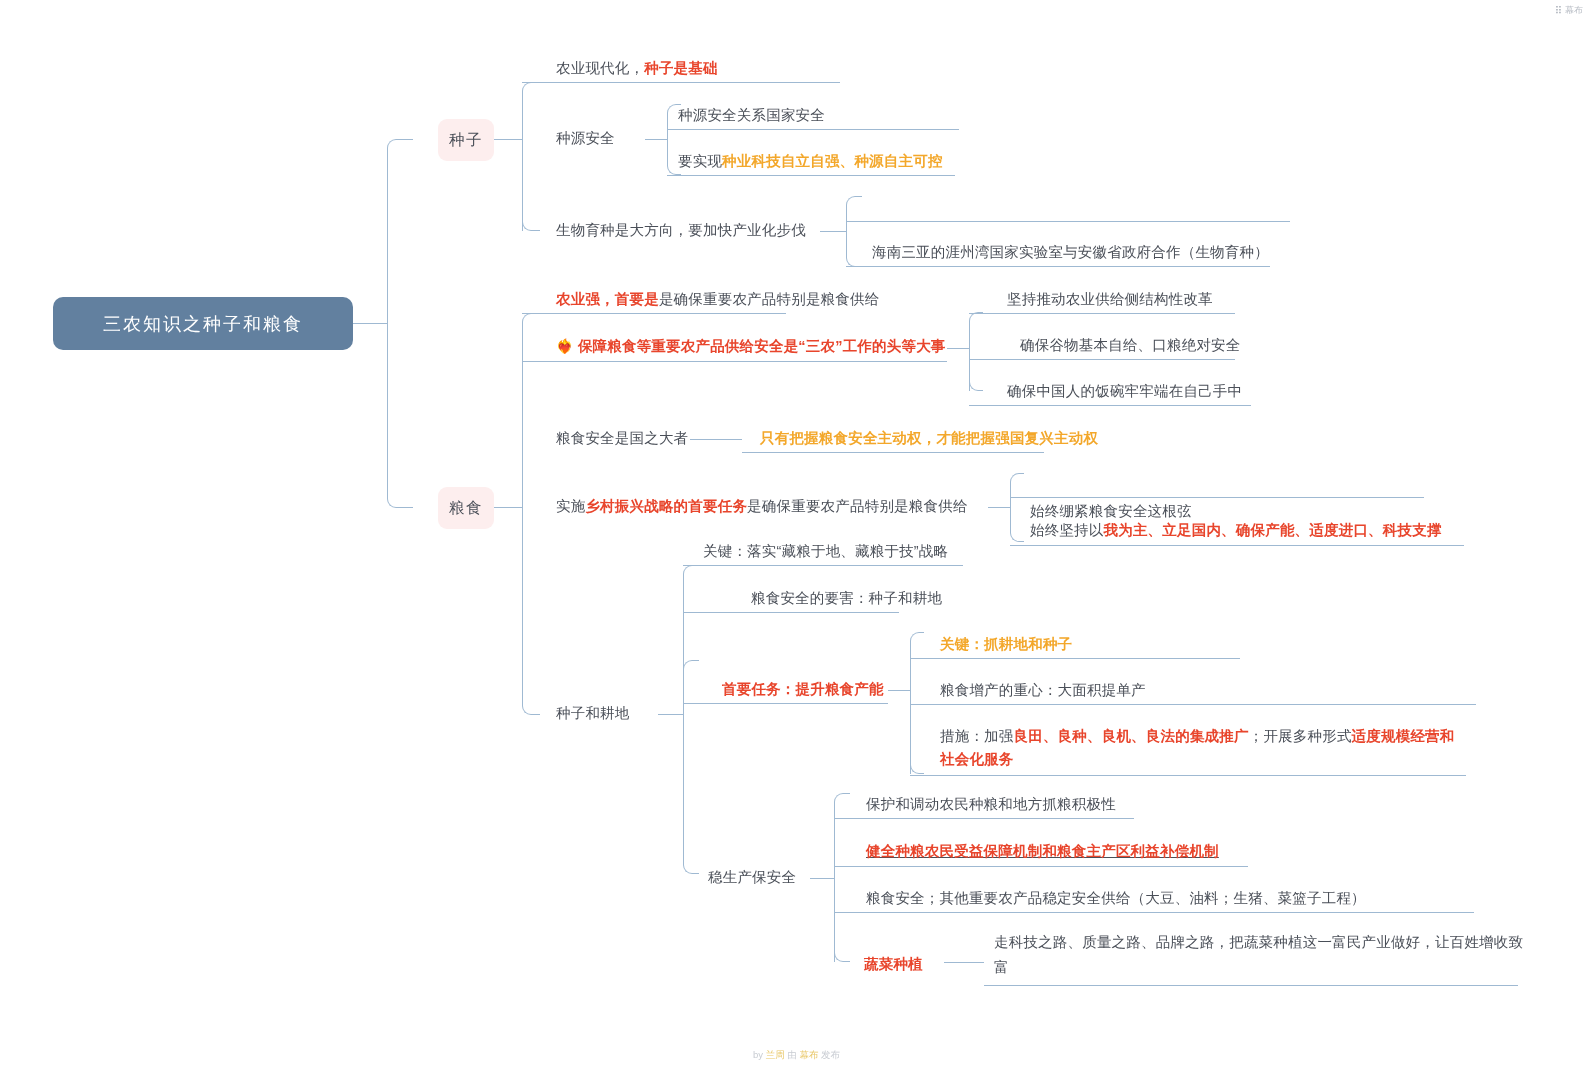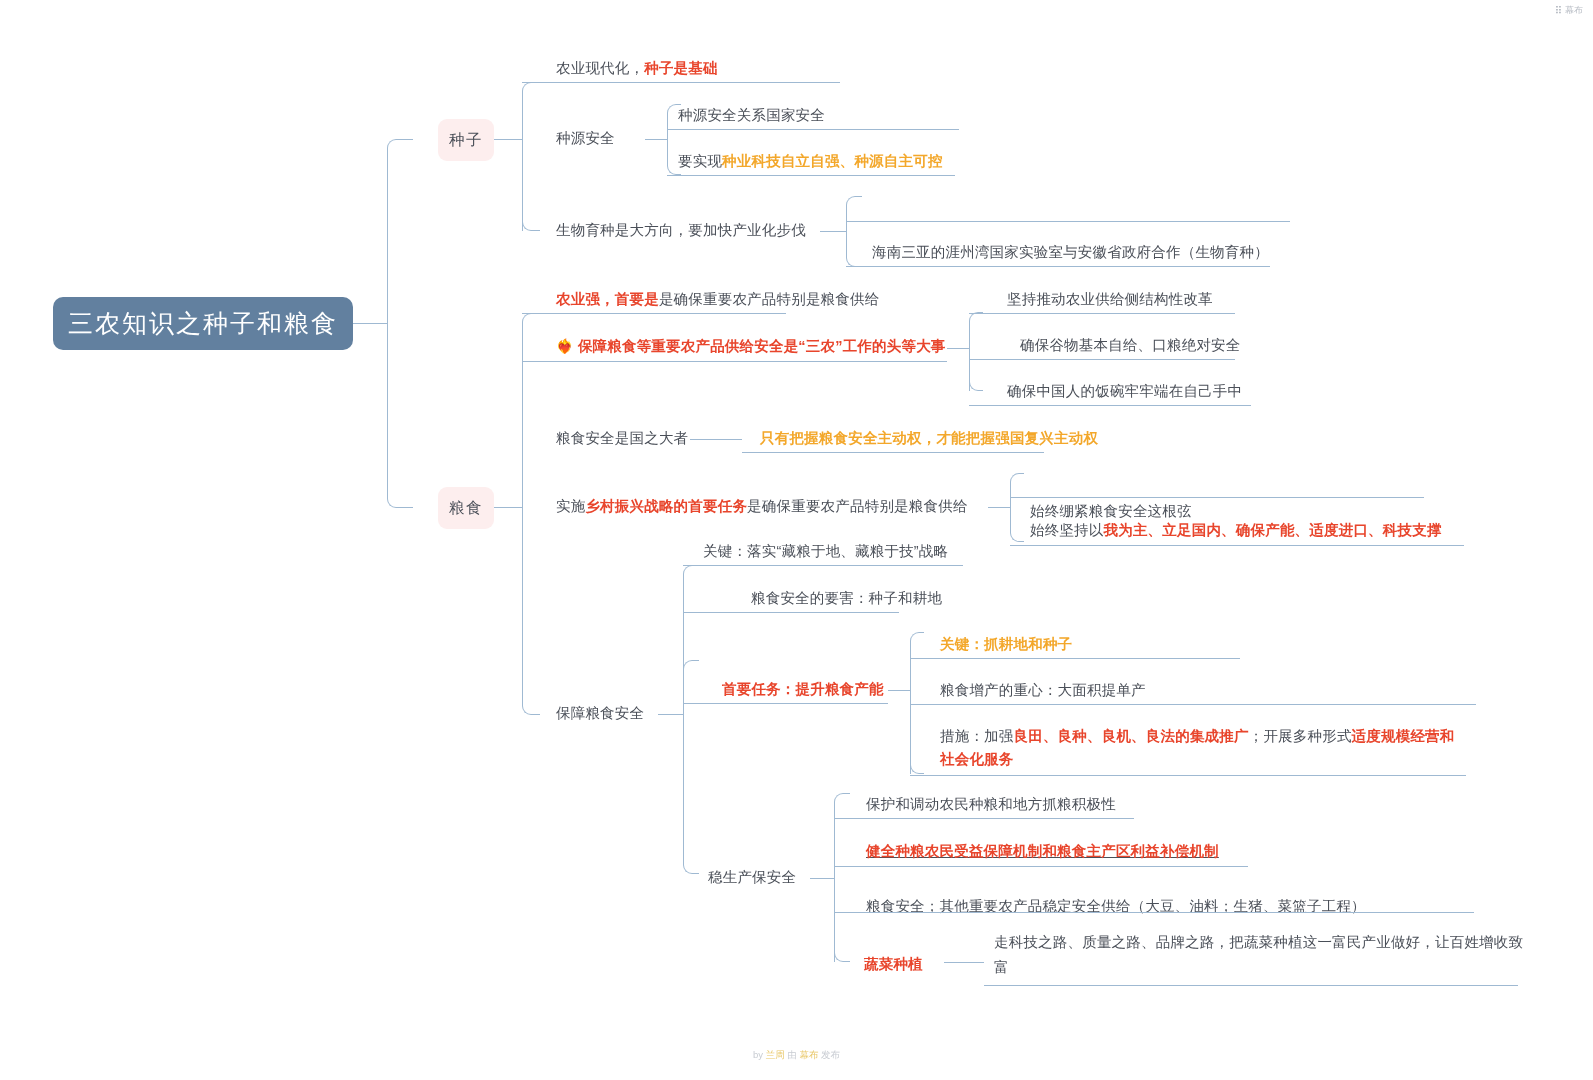--- a/index.html
+++ b/index.html
@@ -26,21 +26,21 @@
 
   
   #root-node {
     position: absolute;
     left: 53px; top: 297px;
     width: 300px; height: 53px;
     background: #62809f;
     border-radius: 10px;
     display: flex; align-items: center; justify-content: center;
     color: #ffffff;
-    font-size: 25px;
+    font-size: 18px;
     letter-spacing: 2px;
   }
 
   
   .pill {
     position: absolute;
     background: #fdeeee;
     border-radius: 9px;
     display: flex; align-items: center; justify-content: center;
     color: #4a4f58;
@@ -219,21 +219,21 @@
   <div class="uline" style="left:683px; top:565px; width:280px;"></div>
 
   <div class="elbow tl" style="left:683px; top:565px; width:20px; height:150px;"></div>
 
   <div class="node" style="left:703px; top:587px;margin-left:48px;">
     <span>粮食安全的要害：种子和耕地</span>
   </div>
   <div class="uline" style="left:683px; top:612px; width:216px;"></div>
 
   <div class="node" style="left:556px; top:702px;">
-    <span>保障粮食安全</span>
+    <span>种子和耕地</span>
   </div>
   <div class="ln lh" style="left:658px; top:714px; width:25px;"></div>
   <div class="elbow tl" style="left:683px; top:660px; width:16px; height:55px;"></div>
   <div class="elbow bl" style="left:683px; top:714px; width:16px; height:160px;"></div>
 
   <div class="node" style="left:710px; top:678px;margin-left:12px;">
     <span class="em-red">首要任务：提升粮食产能</span>
   </div>
   <div class="uline" style="left:683px; top:703px; width:205px;"></div>
 
@@ -268,21 +268,21 @@
   <div class="node" style="left:866px; top:793px;">
     <span>保护和调动农民种粮和地方抓粮积极性</span>
   </div>
   <div class="uline" style="left:834px; top:818px; width:300px;"></div>
 
   <div class="node" style="left:866px; top:840px;text-decoration:underline;">
     <span class="em-red">健全种粮农民受益保障机制和粮食主产区利益补偿机制</span>
   </div>
   <div class="uline" style="left:834px; top:866px; width:414px;"></div>
 
-  <div class="node" style="left:866px; top:887px;margin-top:8px;">
+  <div class="node" style="left:866px; top:887px;">
     <span>粮食安全；其他重要农产品稳定安全供给（大豆、油料；生猪、菜篮子工程）</span>
   </div>
   <div class="uline" style="left:834px; top:912px; width:640px;"></div>
 
   <div class="node" style="left:864px; top:953px;">
     <span class="em-red">蔬菜种植</span>
   </div>
   <div class="ln lh" style="left:944px; top:962px; width:40px;"></div>
   <div class="node wrap" style="left:994px; top:930px; width:538px; line-height:25px;">
     <span>走科技之路、质量之路、品牌之路，把蔬菜种植这一富民产业做好，让百姓增收致富</span>

